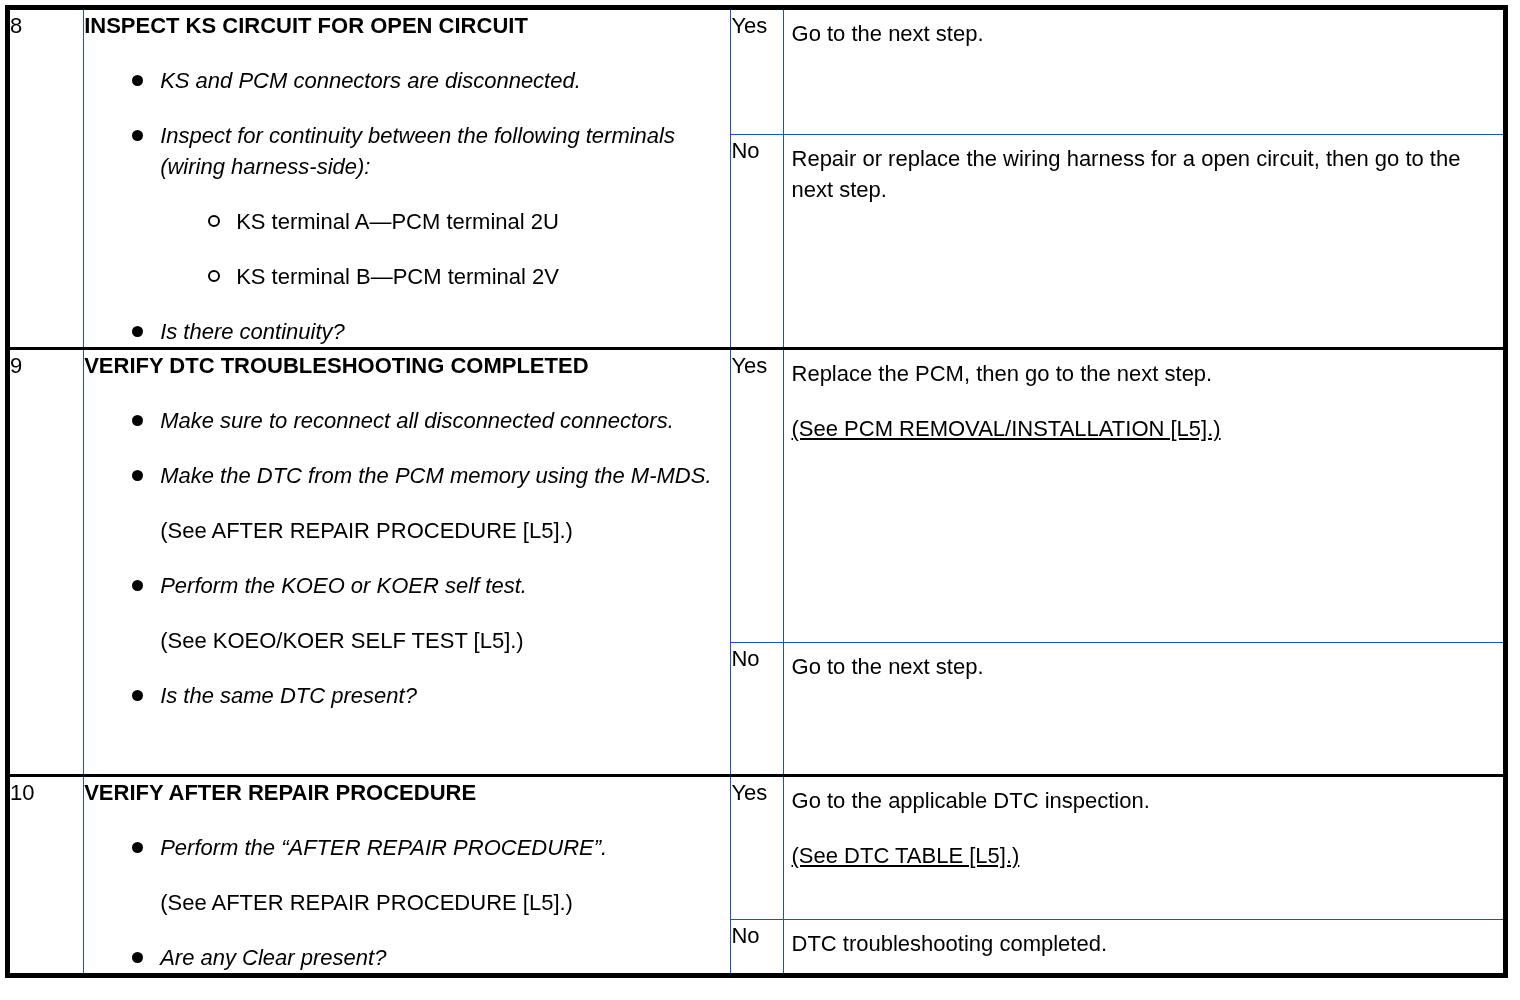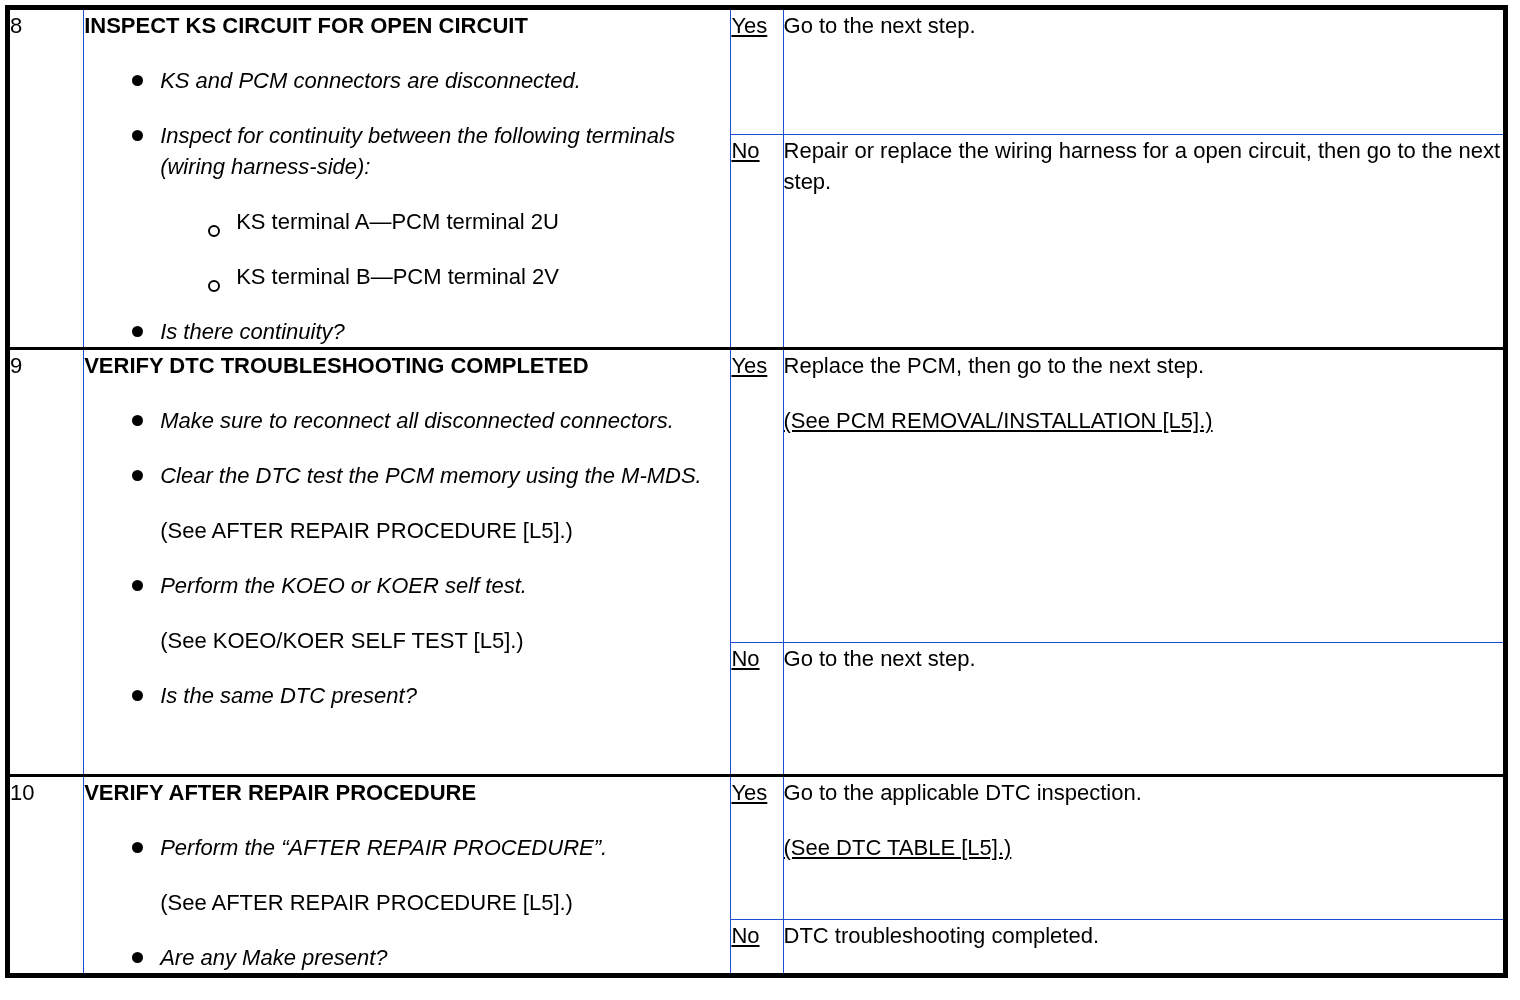--- a/index.html
+++ b/index.html
@@ -29,48 +29,48 @@
     padding: 0;
     overflow: hidden;
     font-size: 22px;
     line-height: 31px;
   }
   tr.step-start > td { border-top: 3px solid #000000; }
   tr.first-step > td { border-top: none; }
 
   td.step-col   { width: 73px;  padding: 5px 4px 0 6px; }
   td.action-col { width: 645px; padding: 5px 8px 0 5px; }
-  td.yn-col     { width: 51px;  padding: 7px 2px 0 6px; text-decoration: underline; }
+  td.yn-col     { width: 51px;  padding: 7px 2px 0 6px; }
   td.result-col { width: 718px; padding: 7px 10px 0 6px; }
 
   .title { font-weight: bold; }
 
   .item { display: flex; margin-top: 24px; }
   .item .txt { flex: 1; }
 
   .bullet { margin-left: 48px; font-style: italic; }
   .bullet .marker {
     flex: 0 0 auto;
     width: 11px; height: 11px;
     background: #000000;
     border-radius: 50%;
     margin: 10px 17px 0 0;
   }
-  .subbullet { margin-left: 124px; align-items: flex-end; }
+  .subbullet { margin-left: 124px; }
   .subbullet .marker {
     flex: 0 0 auto;
     width: 8px; height: 8px;
     border: 2.5px solid #000000;
     background: transparent;
     border-radius: 50%;
     margin: 9px 16px 0 0;
   }
   .note { margin-left: 76px; align-items: center; }
 
-  .result-col p { margin: 0; }
+  .result-col p { margin: 8px; }
   .result-col p + p { margin-top: 24px; text-decoration: underline; }
 </style>
 </head>
 <body>
 
 <div class="page">
   <table class="ts">
 
     <tbody>
         <tr class="step-start first-step" style="height:126px;">
@@ -121,21 +121,21 @@
         <span>9</span>
       </td>
       <td class="action-col" rowspan="2">
         <div class="title">VERIFY DTC TROUBLESHOOTING COMPLETED</div>
         <div class="item bullet">
           <span class="marker"></span>
           <div class="txt">Make sure to reconnect all disconnected connectors.</div>
         </div>
         <div class="item bullet">
           <span class="marker"></span>
-          <div class="txt">Clear the DTC test the PCM memory using the M-MDS.</div>
+          <div class="txt">Make the DTC from the PCM memory using the M-MDS.</div>
         </div>
         <div class="item note">
           <div class="txt">(See AFTER REPAIR PROCEDURE [L5].)</div>
         </div>
         <div class="item bullet">
           <span class="marker"></span>
           <div class="txt">Perform the KOEO or KOER self test.</div>
         </div>
         <div class="item note">
           <div class="txt">(See KOEO/KOER SELF TEST [L5].)</div>
@@ -170,21 +170,21 @@
         <div class="title">VERIFY AFTER REPAIR PROCEDURE</div>
         <div class="item bullet">
           <span class="marker"></span>
           <div class="txt">Perform the “AFTER REPAIR PROCEDURE”.</div>
         </div>
         <div class="item note">
           <div class="txt">(See AFTER REPAIR PROCEDURE [L5].)</div>
         </div>
         <div class="item bullet">
           <span class="marker"></span>
-          <div class="txt">Are any Make present?</div>
+          <div class="txt">Are any Clear present?</div>
         </div>
       </td>
       <td class="yn-col">
         <span>Yes</span>
       </td>
       <td class="result-col">
         <p>Go to the applicable DTC inspection.</p>
         <p>(See DTC TABLE [L5].)</p>
       </td>
     </tr>

